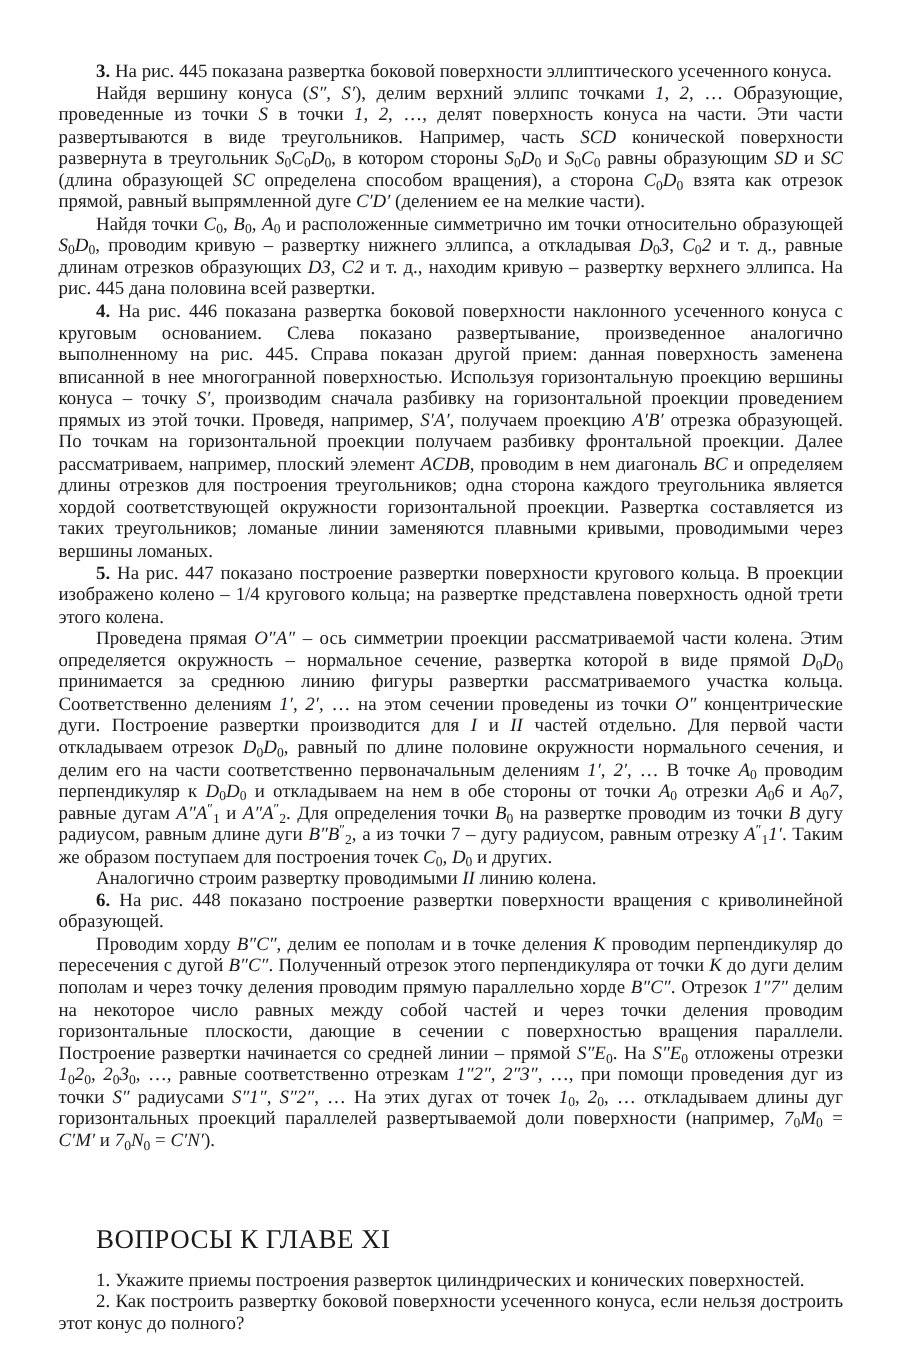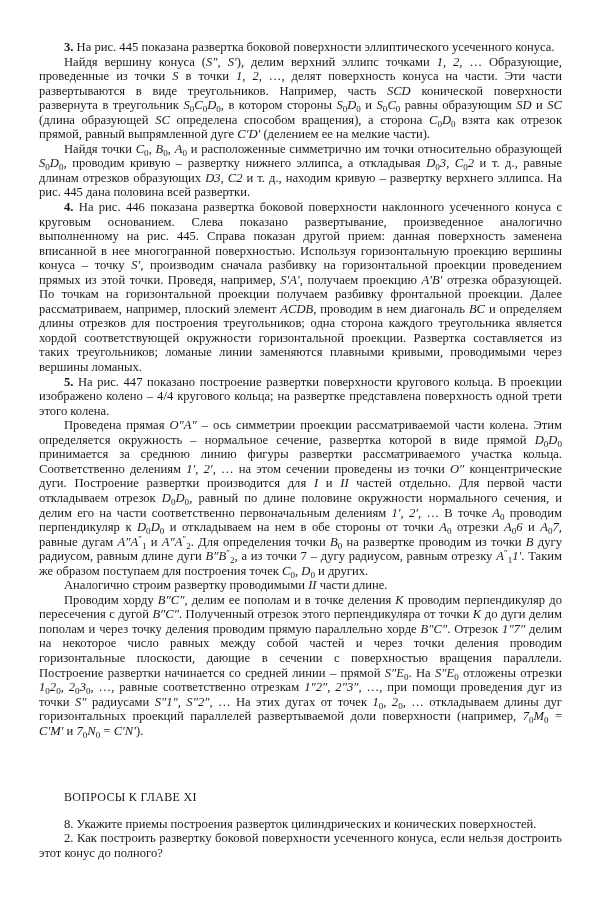--- a/index.html
+++ b/index.html
@@ -11,38 +11,39 @@
   .page {
     position: absolute; left: 39px; top: 40px; width: 523px;
     font-size: 12.6px; line-height: 14.55px; text-align: justify;
   }
   .para { margin: 0; text-indent: 25px; }
   .num { font-weight: bold; }
   .m { font-style: italic; }
   sub { font-size: 0.72em; vertical-align: -0.28em; line-height: 0; }
   sup { font-size: 0.72em; vertical-align: 0.45em; line-height: 0; }
   .heading {
-    margin: 52px 0 12px 25px; font-size: 12px; letter-spacing: 0.3px;
+    margin: 52px 0 12px 25px; font-size: 18px; letter-spacing: 0.3px;
     text-indent: 0;
   }
   .questions .para { line-height: 14.6px; }
 </style>
 </head>
 <body>
 
 <div class="page">
   <div id="body-text">
       <p class="para"><span class="num">3.</span><span> На рис. 445 показана развертка боковой поверхности эллиптического усеченного конуса.</span></p>
       <p class="para"><span>Найдя вершину конуса (</span><span class="m">S″, S′</span><span>), делим верхний эллипс точками </span><span class="m">1, 2,</span><span> … Образующие, проведенные из точки </span><span class="m">S</span><span> в точки </span><span class="m">1, 2,</span><span> …, делят поверхность конуса на части. Эти части развертываются в виде треугольников. Например, часть </span><span class="m">SCD</span><span> конической поверхности развернута в треугольник </span><span class="m">S</span><sub>0</sub><span class="m">C</span><sub>0</sub><span class="m">D</span><sub>0</sub><span>, в котором стороны </span><span class="m">S</span><sub>0</sub><span class="m">D</span><sub>0</sub><span> и </span><span class="m">S</span><sub>0</sub><span class="m">C</span><sub>0</sub><span> равны образующим </span><span class="m">SD</span><span> и </span><span class="m">SC</span><span> (длина образующей </span><span class="m">SC</span><span> определена способом вращения), а сторона </span><span class="m">C</span><sub>0</sub><span class="m">D</span><sub>0</sub><span> взята как отрезок прямой, равный выпрямленной дуге </span><span class="m">C′D′</span><span> (делением ее на мелкие части).</span></p>
       <p class="para"><span>Найдя точки </span><span class="m">C</span><sub>0</sub><span>, </span><span class="m">B</span><sub>0</sub><span>, </span><span class="m">A</span><sub>0</sub><span> и расположенные симметрично им точки относительно образующей </span><span class="m">S</span><sub>0</sub><span class="m">D</span><sub>0</sub><span>, проводим кривую – развертку нижнего эллипса, а откладывая </span><span class="m">D</span><sub>0</sub><span class="m">3</span><span>, </span><span class="m">C</span><sub>0</sub><span class="m">2</span><span> и т. д., равные длинам отрезков образующих </span><span class="m">D3</span><span>, </span><span class="m">C2</span><span> и т. д., находим кривую – развертку верхнего эллипса. На рис. 445 дана половина всей развертки.</span></p>
       <p class="para"><span class="num">4.</span><span> На рис. 446 показана развертка боковой поверхности наклонного усеченного конуса с круговым основанием. Слева показано развертывание, произведенное аналогично выполненному на рис. 445. Справа показан другой прием: данная поверхность заменена вписанной в нее многогранной поверхностью. Используя горизонтальную проекцию вершины конуса – точку </span><span class="m">S′</span><span>, производим сначала разбивку на горизонтальной проекции проведением прямых из этой точки. Проведя, например, </span><span class="m">S′A′</span><span>, получаем проекцию </span><span class="m">A′B′</span><span> отрезка образующей. По точкам на горизонтальной проекции получаем разбивку фронтальной проекции. Далее рассматриваем, например, плоский элемент </span><span class="m">ACDB</span><span>, проводим в нем диагональ </span><span class="m">BC</span><span> и определяем длины отрезков для построения треугольников; одна сторона каждого треугольника является хордой соответствующей окружности горизонтальной проекции. Развертка составляется из таких треугольников; ломаные линии заменяются плавными кривыми, проводимыми через вершины ломаных.</span></p>
-      <p class="para"><span class="num">5.</span><span> На рис. 447 показано построение развертки поверхности кругового кольца. В проекции изображено колено – 4/4 кругового кольца; на развертке представлена поверхность одной трети этого колена.</span></p>
+      <p class="para"><span class="num">5.</span><span> На рис. 447 показано построение развертки поверхности кругового кольца. В проекции изображено колено – 1/4 кругового кольца; на развертке представлена поверхность одной трети этого колена.</span></p>
       <p class="para"><span>Проведена прямая </span><span class="m">O″A″</span><span> – ось симметрии проекции рассматриваемой части колена. Этим определяется окружность – нормальное сечение, развертка которой в виде прямой </span><span class="m">D</span><sub>0</sub><span class="m">D</span><sub>0</sub><span> принимается за среднюю линию фигуры развертки рассматриваемого участка кольца. Соответственно делениям </span><span class="m">1′, 2′,</span><span> … на этом сечении проведены из точки </span><span class="m">O″</span><span> концентрические дуги. Построение развертки производится для </span><span class="m">I</span><span> и </span><span class="m">II</span><span> частей отдельно. Для первой части откладываем отрезок </span><span class="m">D</span><sub>0</sub><span class="m">D</span><sub>0</sub><span>, равный по длине половине окружности нормального сечения, и делим его на части соответственно первоначальным делениям </span><span class="m">1′, 2′,</span><span> … В точке </span><span class="m">A</span><sub>0</sub><span> проводим перпендикуляр к </span><span class="m">D</span><sub>0</sub><span class="m">D</span><sub>0</sub><span> и откладываем на нем в обе стороны от точки </span><span class="m">A</span><sub>0</sub><span> отрезки </span><span class="m">A</span><sub>0</sub><span class="m">6</span><span> и </span><span class="m">A</span><sub>0</sub><span class="m">7</span><span>, равные дугам </span><span class="m">A″A</span><sup>″</sup><sub>1</sub><span> и </span><span class="m">A″A</span><sup>″</sup><sub>2</sub><span>. Для определения точки </span><span class="m">B</span><sub>0</sub><span> на развертке проводим из точки </span><span class="m">B</span><span> дугу радиусом, равным длине дуги </span><span class="m">B″B</span><sup>″</sup><sub>2</sub><span>, а из точки 7 – дугу радиусом, равным отрезку </span><span class="m">A</span><sup>″</sup><sub>1</sub><span class="m">1′</span><span>. Таким же образом поступаем для построения точек </span><span class="m">C</span><sub>0</sub><span>, </span><span class="m">D</span><sub>0</sub><span> и других.</span></p>
-      <p class="para"><span>Аналогично строим развертку проводимыми </span><span class="m">II</span><span> части длине.</span></p>
+      <p class="para"><span>Аналогично строим развертку проводимыми </span><span class="m">II</span><span> линию колена.</span></p>
+      <p class="para"><span class="num">6.</span><span> На рис. 448 показано построение развертки поверхности вращения с криволинейной образующей.</span></p>
       <p class="para"><span>Проводим хорду </span><span class="m">B″C″</span><span>, делим ее пополам и в точке деления </span><span class="m">K</span><span> проводим перпендикуляр до пересечения с дугой </span><span class="m">B″C″</span><span>. Полученный отрезок этого перпендикуляра от точки </span><span class="m">K</span><span> до дуги делим пополам и через точку деления проводим прямую параллельно хорде </span><span class="m">B″C″</span><span>. Отрезок </span><span class="m">1″7″</span><span> делим на некоторое число равных между собой частей и через точки деления проводим горизонтальные плоскости, дающие в сечении с поверхностью вращения параллели. Построение развертки начинается со средней линии – прямой </span><span class="m">S″E</span><sub>0</sub><span>. На </span><span class="m">S″E</span><sub>0</sub><span> отложены отрезки </span><span class="m">1</span><sub>0</sub><span class="m">2</span><sub>0</sub><span>, </span><span class="m">2</span><sub>0</sub><span class="m">3</span><sub>0</sub><span>, …, равные соответственно отрезкам </span><span class="m">1″2″, 2″3″</span><span>, …, при помощи проведения дуг из точки </span><span class="m">S″</span><span> радиусами </span><span class="m">S″1″, S″2″</span><span>, … На этих дугах от точек </span><span class="m">1</span><sub>0</sub><span>, </span><span class="m">2</span><sub>0</sub><span>, … откладываем длины дуг горизонтальных проекций параллелей развертываемой доли поверхности (например, </span><span class="m">7</span><sub>0</sub><span class="m">M</span><sub>0</sub><span> = </span><span class="m">C′M′</span><span> и </span><span class="m">7</span><sub>0</sub><span class="m">N</span><sub>0</sub><span> = </span><span class="m">C′N′</span><span>).</span></p>
     </div>
   <div class="heading">ВОПРОСЫ К ГЛАВЕ XI</div>
   <div class="questions">
-    <p class="para">8. Укажите приемы построения разверток цилиндрических и конических поверхностей.</p>
+    <p class="para">1. Укажите приемы построения разверток цилиндрических и конических поверхностей.</p>
     <p class="para">2. Как построить развертку боковой поверхности усеченного конуса, если нельзя достроить этот конус до полного?</p>
 
   </div>
 </div>
 
 </body></html>

